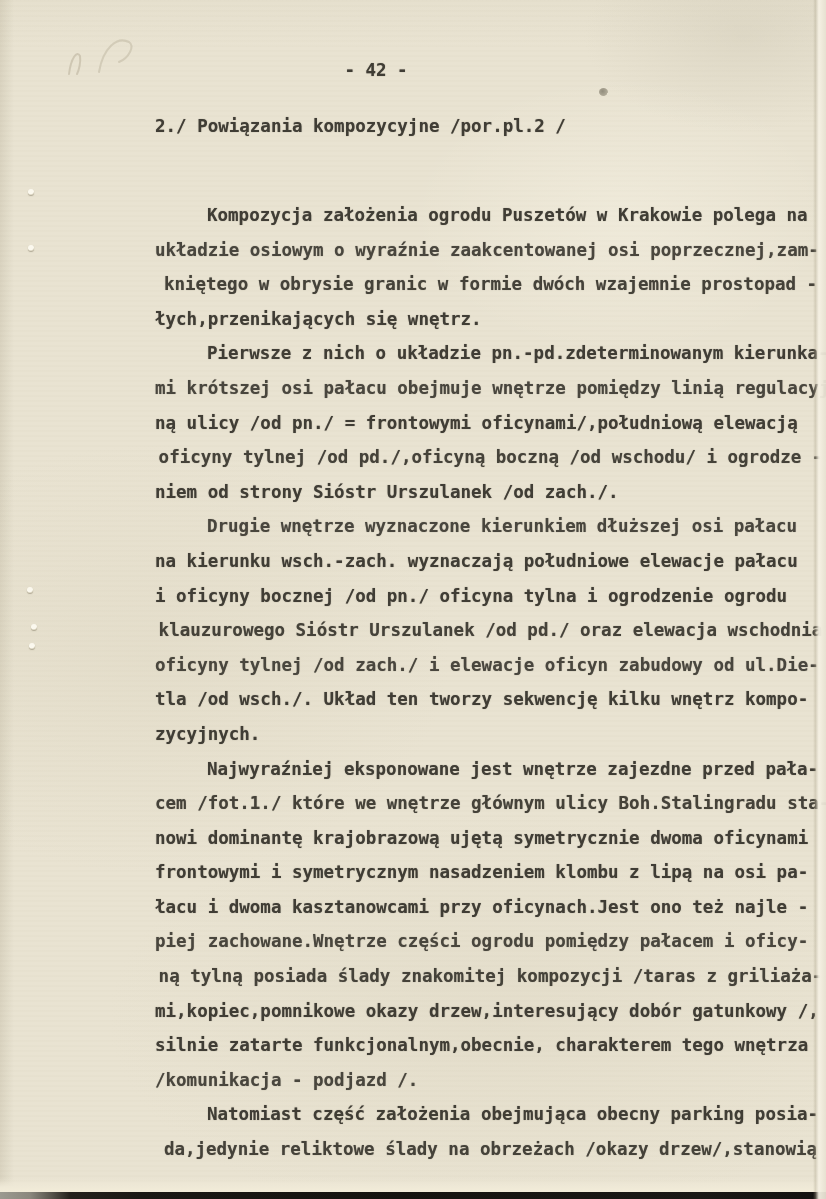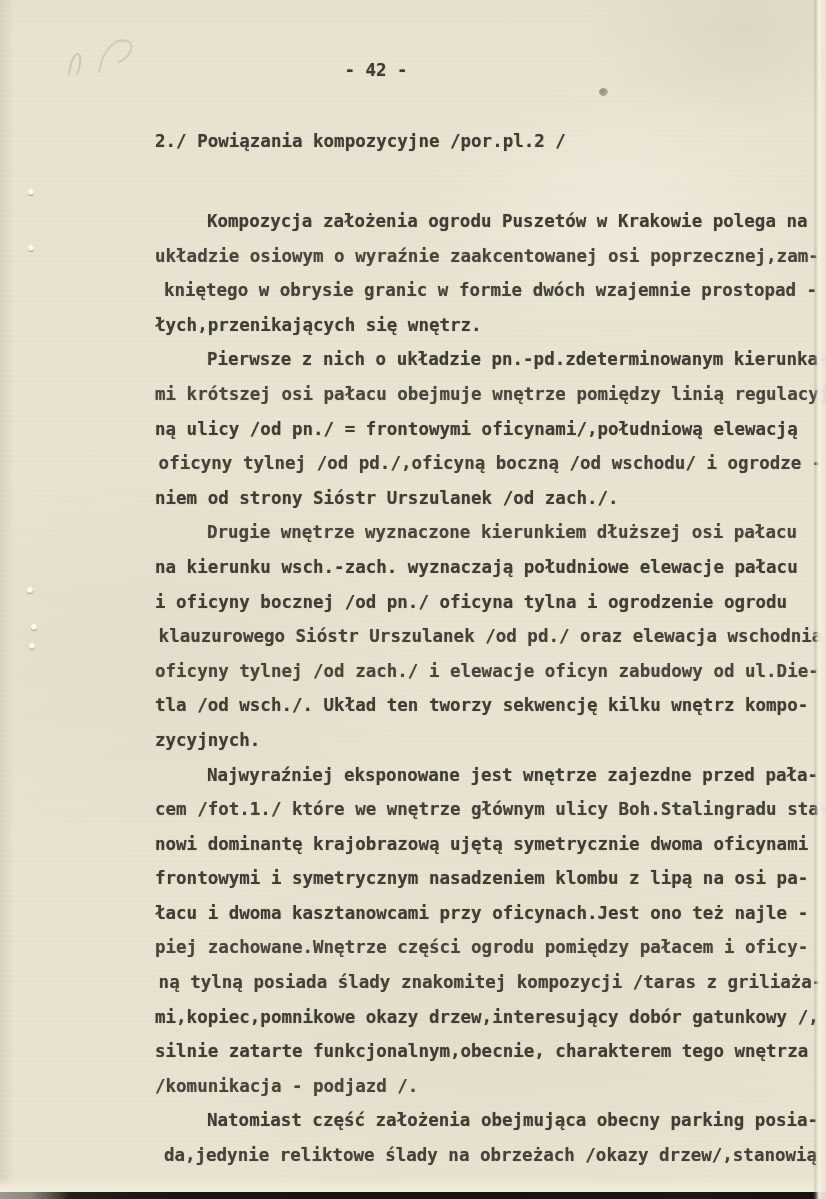--- a/index.html
+++ b/index.html
@@ -24,24 +24,24 @@
   .typewriter{
     font-weight:bold;
     font-size:17.5px;
     text-shadow:0 0 1px rgba(66,62,52,0.55);
     white-space:pre;
   }
   .page-number{
     position:absolute;top:60px;left:0;width:752px;text-align:center;
   }
   .heading{
-    position:absolute;top:131px;left:155px;text-align:right;
+    position:absolute;top:116px;left:155px;text-align:right;
   }
   .body-text{
-    position:absolute;top:198px;left:155px;width:671px;margin-top:6px;
+    position:absolute;top:198px;left:155px;width:671px;
   }
   .line{height:34.6px;line-height:34.6px;white-space:pre;}
   .line.indent{padding-left:52px;}
   .line:nth-child(4n+2){opacity:0.94;}
   .line:nth-child(5n+3){opacity:0.97;text-align:center;}
   
   .pencil-mark{position:absolute;left:55px;top:28px;}
   .ink-speck{
     position:absolute;left:599px;top:88px;width:9px;height:8px;border-radius:50%;
     background:radial-gradient(circle at 40% 40%, #7d7869, #a49e8c 70%, transparent 75%);

